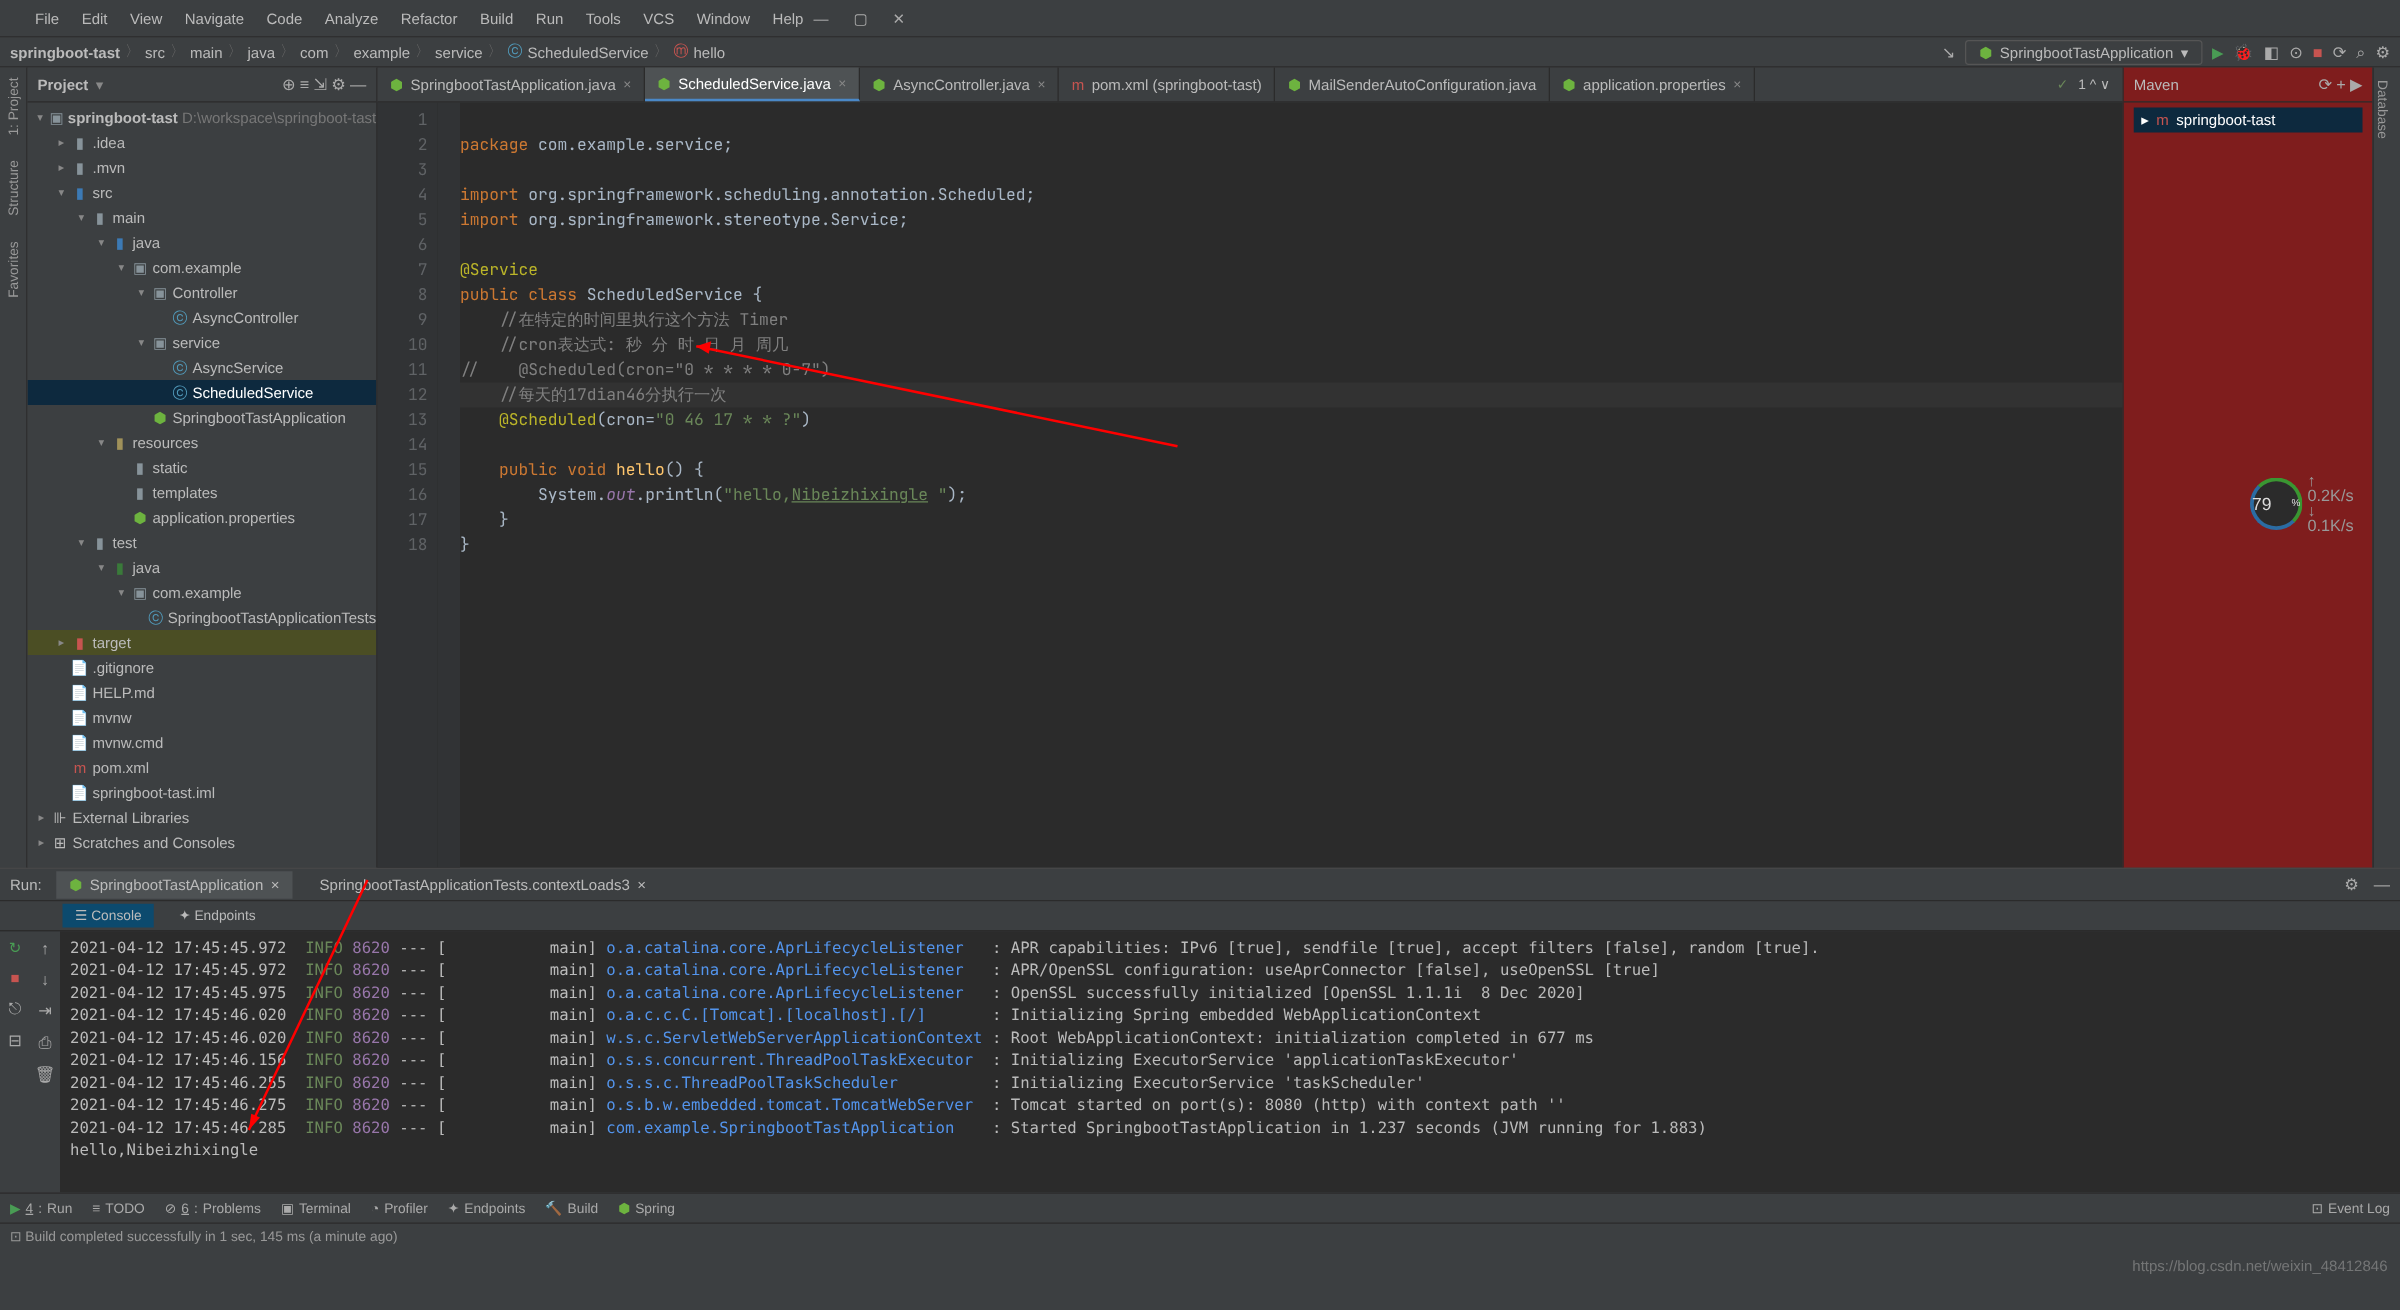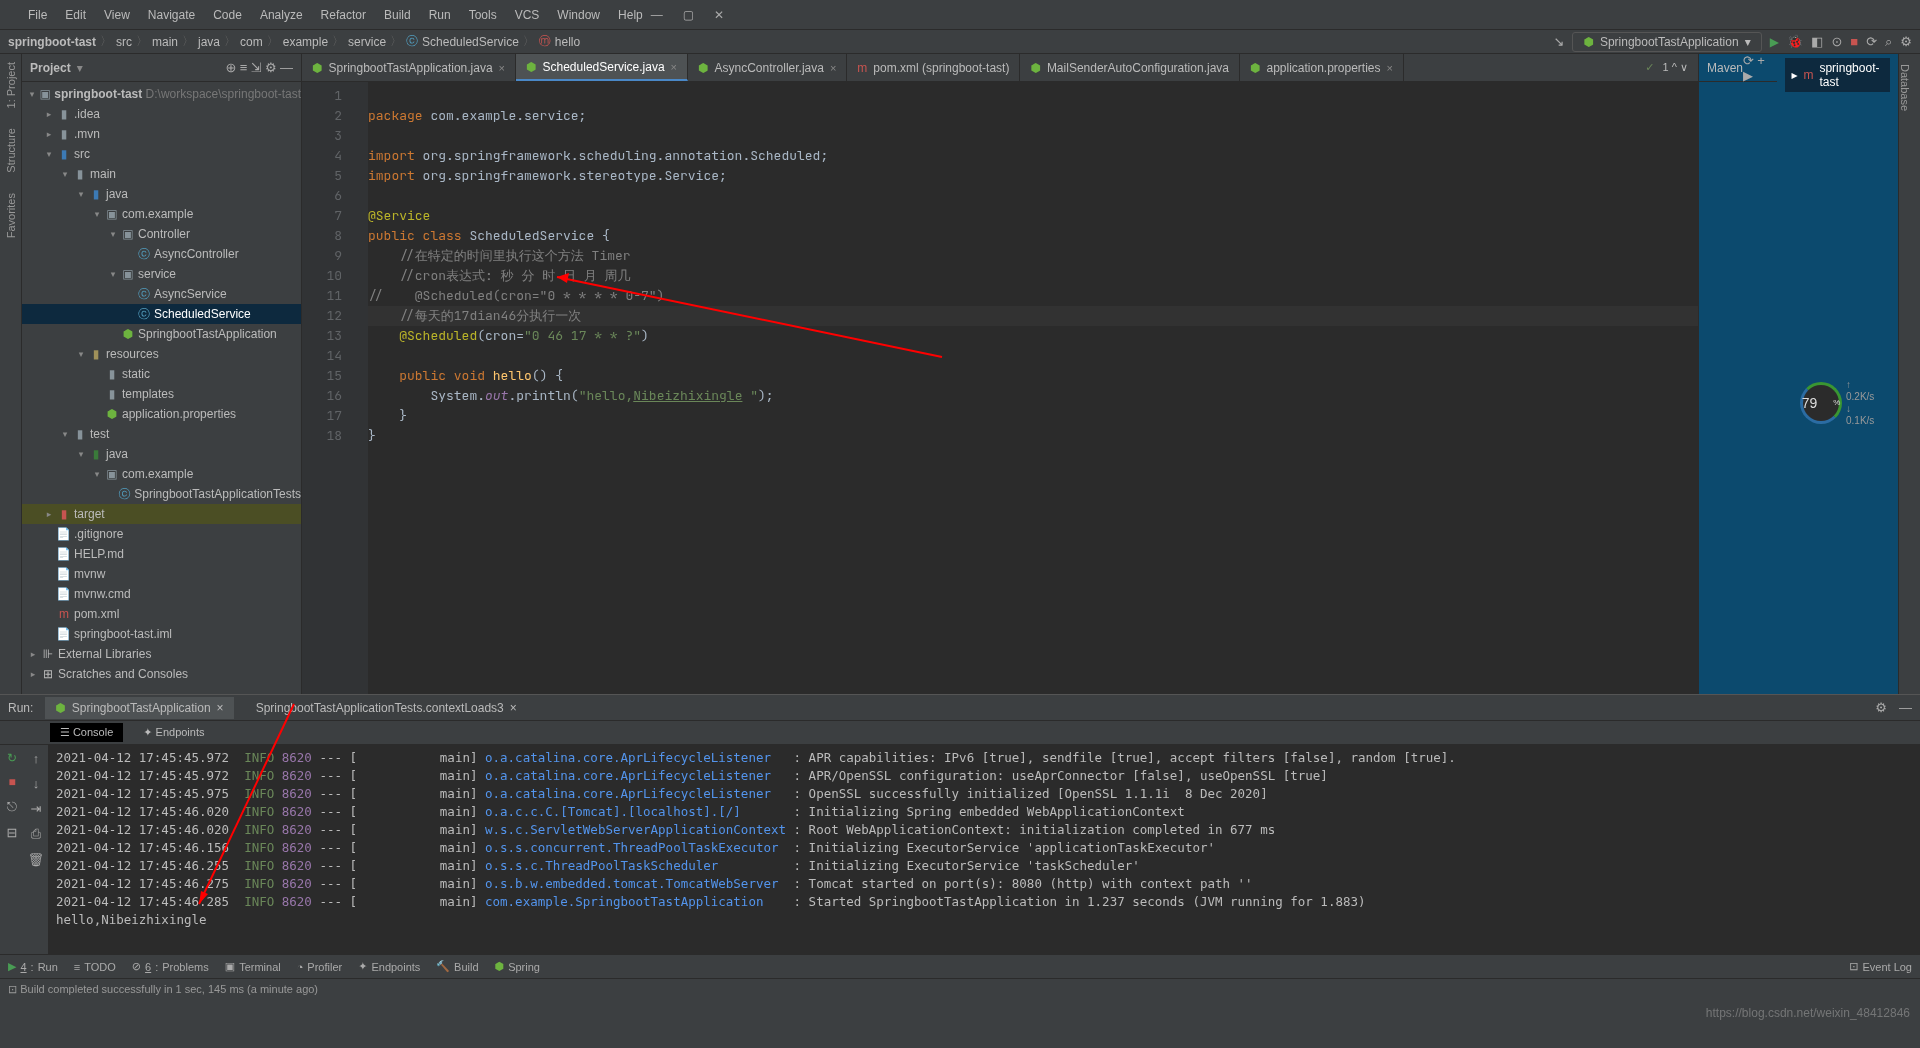--- a/index.html
+++ b/index.html
@@ -46,47 +46,47 @@
 .code .kw { color:#cc7832; }
 .code .str { color:#6a8759; }
 .code .ann { color:#bbb529; }
 .code .cm { color:#808080; }
 .code .cls { color:#a9b7c6; }
 .code .fn { color:#ffc66d; }
 .code .fld { color:#9876aa; font-style:italic; }
 .code .lnk { color:#6a8759; text-decoration:underline; }
 .code .caret-line { background:#323232; display:block; width:100%; }
 .right-gutter { width:22px; background:#3c3f41; border-left:1px solid #2b2b2b; }
-.right-panel { width:200px; background:#0c4a6e; border-left:1px solid #2b2b2b; display:flex; flex-direction:row; }
+.right-panel { width:200px; background:#7f1d1d; border-left:1px solid #2b2b2b; display:flex; flex-direction:column; }
 .right-panel .hdr { height:28px; display:flex; align-items:center; padding:0 8px; justify-content:space-between; border-bottom:1px solid #2b2b2b; }
 .right-panel .body { padding:4px 8px; }
 .maven-item { background:#0d293e; color:#fff; padding:3px 6px; display:flex; align-items:center; gap:6px; }
 .run-panel { height:260px; background:#2b2b2b; border-top:1px solid #555; display:flex; flex-direction:column; }
 .run-tabs { height:26px; background:#3c3f41; display:flex; align-items:center; padding:0 8px; gap:12px; font-size:12px; border-bottom:1px solid #2b2b2b; }
 .run-tabs .rtab { display:flex; align-items:center; gap:6px; padding:4px 10px; }
 .run-tabs .rtab.active { background:#4e5254; }
 .run-subtabs { height:24px; background:#3c3f41; display:flex; align-items:center; gap:10px; padding-left:50px; font-size:11px; border-bottom:1px solid #2b2b2b; }
 .run-subtabs .st { padding:3px 10px; }
-.run-subtabs .st.active { background:#000000; }
+.run-subtabs .st.active { background:#0c4a6e; }
 .run-body { flex:1; display:flex; overflow:hidden; }
 .run-gutter { width:24px; background:#3c3f41; display:flex; flex-direction:column; align-items:center; padding-top:6px; gap:10px; }
 .run-gutter2 { width:24px; background:#3c3f41; display:flex; flex-direction:column; align-items:center; padding-top:6px; gap:10px; }
 .console { flex:1; font-family: Consolas, monospace; font-size:12.5px; line-height:18px; padding:4px 8px; color:#bbb; white-space:pre; overflow:auto; position:relative; }
 .console .ts { color:#bbb; }
 .console .info { color:#6a8759; }
 .console .pid { color:#9876aa; }
 .console .src { color:#5394ec;text-align:center; }
 .bottom-tabs { height:24px; background:#3c3f41; border-top:1px solid #2b2b2b; display:flex; align-items:center; padding:0 8px; gap:16px; font-size:11px; }
 .bottom-tabs .bt { display:flex; align-items:center; gap:4px; color:#aaa; }
 .bottom-tabs .spacer { flex:1; }
 .status { height:22px; background:#3c3f41; border-top:1px solid #2b2b2b; display:flex; align-items:center; padding:0 8px; font-size:11px; color:#999; justify-content:space-between; }
 .arrow-svg { position:absolute; pointer-events:none; }
 .gauge { position:absolute; right:45px; top:380px; width:75px; height:45px; z-index:100; display:flex; align-items:center; }
 .gauge-ring { width:42px; height:42px; border-radius:50%; border:3px solid #2b6ca3; border-top-color:#3a9632; border-right-color:#3a9632; display:flex; align-items:center; justify-content:center; font-size:14px; color:#ddd; background:#2b2b2b;gap:16px; }
-.gauge-side { font-size:10px; color:#999; margin-left:4px; line-height:12px; }
+.gauge-side { font-size:13px; color:#999; margin-left:4px; line-height:12px; }
 .watermark { position:absolute; right:10px; bottom:28px; color:#999; font-size:12px; opacity:0.6; z-index:200; }
 </style>
 </head>
 <body>
 
 <div class="titlebar">
   <div class="menus">
     <span>File</span>
     <span>Edit</span>
     <span>View</span>

